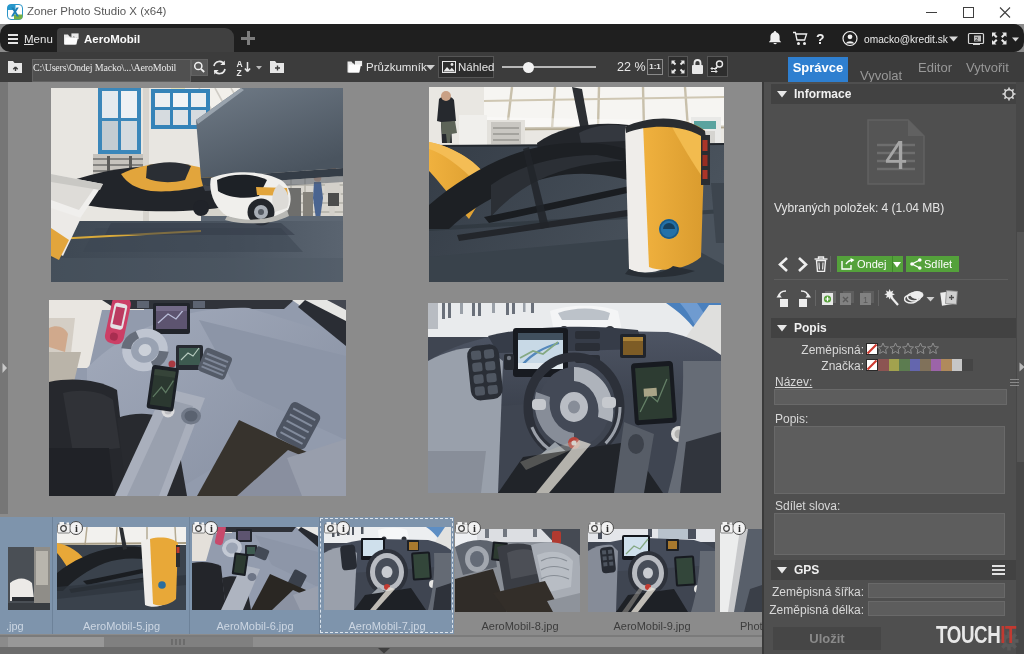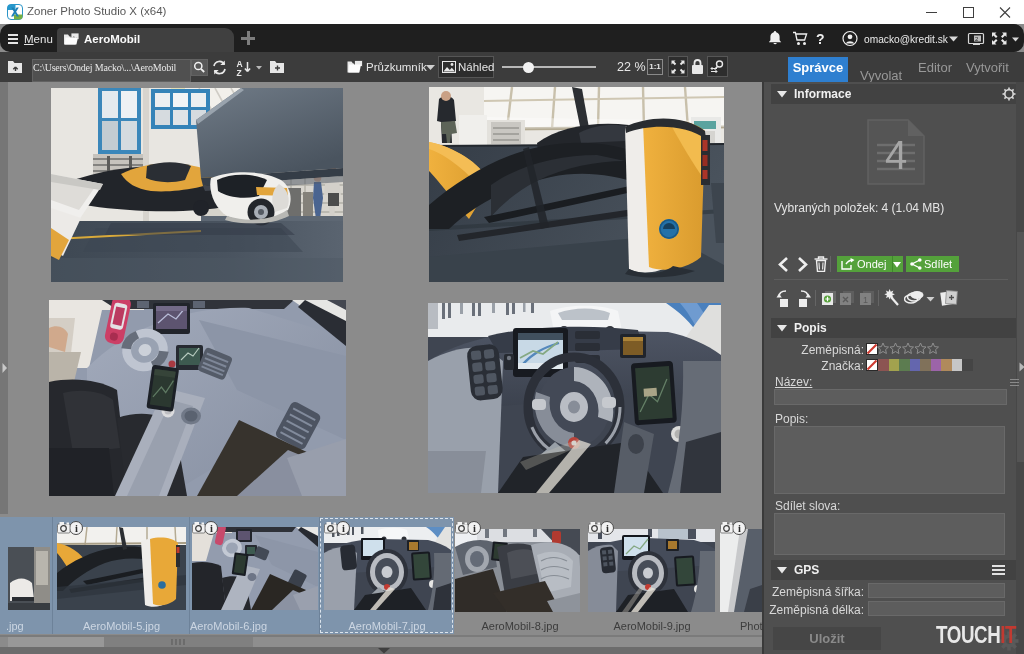--- a/index.html
+++ b/index.html
@@ -769,21 +769,21 @@
           <circle cx="19" cy="8" r="6.5" fill="#f2f2f2" stroke="#4a4a4a" stroke-width="1"></circle>
           <text x="18" y="12" font-size="10.5" font-weight="bold" fill="#2a2a2a" font-family="Liberation Serif">i</text>
           <rect x="0.5" y="4" width="12.5" height="9" rx="1.2" fill="#f2f2f2" stroke="#555" stroke-width="0.7"></rect>
           <rect x="2.5" y="2" width="4.5" height="3" fill="#f2f2f2"></rect>
           <rect x="9.5" y="2.5" width="2.5" height="2" fill="#f2f2f2"></rect>
           <circle cx="6.5" cy="8.5" r="2.8" fill="none" stroke="#3a3a3a" stroke-width="1.2"></circle>
         </svg>
     
     <div class="abs" style="left:6px;top:106px;color:#ccd6e2;">.jpg</div>
     <div class="abs" style="left:53px;top:106px;width:137px;text-align:center;color:#ccd6e2;">AeroMobil-5.jpg</div>
-    <div class="abs" style="left:190px;top:106px;width:130px;color:#ccd6e2;">AeroMobil-6.jpg</div>
+    <div class="abs" style="left:190px;top:106px;width:130px;text-align:center;color:#ccd6e2;">AeroMobil-6.jpg</div>
     <div class="abs" style="left:320px;top:106px;width:134px;text-align:center;color:#ccd6e2;">AeroMobil-7.jpg</div>
     <div class="abs" style="left:454px;top:106px;width:132px;text-align:center;color:#3c3c3c;">AeroMobil-8.jpg</div>
     <div class="abs" style="left:586px;top:106px;width:132px;text-align:center;color:#3c3c3c;">AeroMobil-9.jpg</div>
     <div class="abs" style="left:740px;top:106px;color:#3c3c3c;">Photo</div>
     
     <div class="abs" style="left:0px;top:121px;width:762px;height:2px;background:#7b7b7b;"></div>
     <div class="abs" style="left:8px;top:123px;width:754px;height:10px;background:#989898;"></div>
     <div class="abs" style="left:104px;top:123px;width:149px;height:10px;background:#808080;"></div>
     <div class="abs" style="left:253px;top:123px;width:509px;height:10px;background:#8e8e8e;"></div>
     <svg class="abs" style="left:170px;top:125px;" width="20" height="6" viewBox="0 0 20 6">

